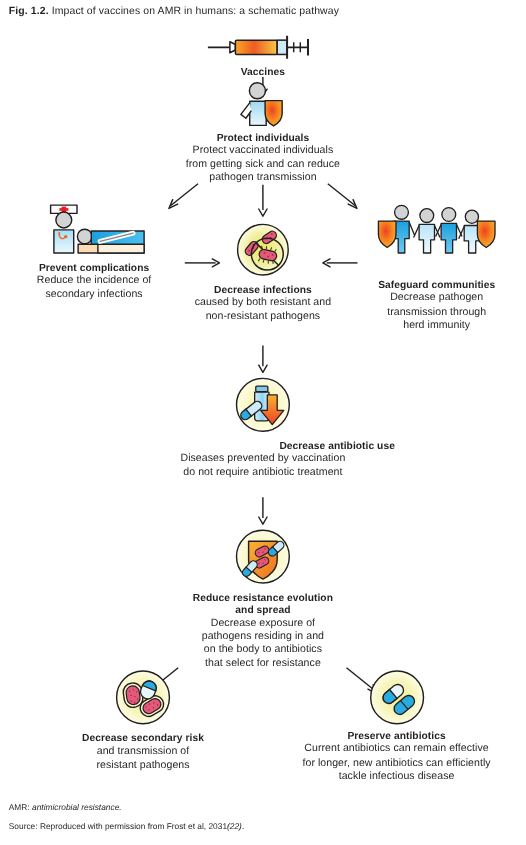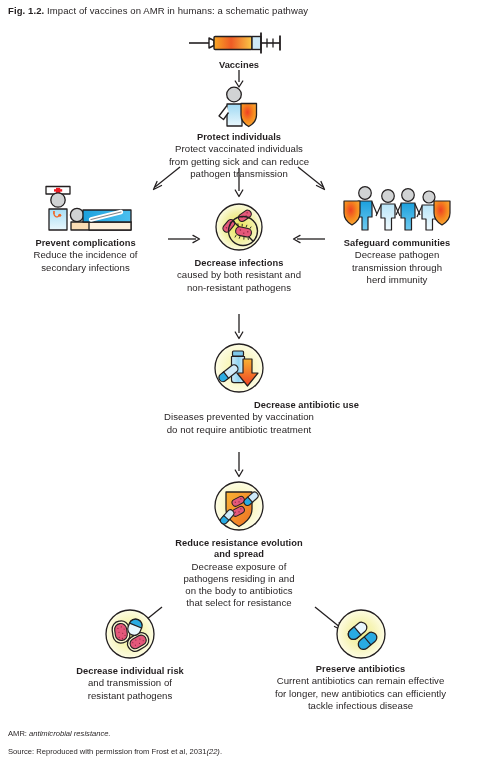--- a/index.html
+++ b/index.html
@@ -83,21 +83,21 @@
     <div class="heading" style="margin-top:4px;">Vaccines</div>
   </div>
 
   <div class="arrow" style="left:232px;top:70px;">
     <svg width="14" height="18" viewBox="0 0 14 18">
       <line x1="7" y1="0" x2="7" y2="12" stroke="#231f20" stroke-width="1.3"></line>
       <path d="M3.2 11 L7 17 L10.8 11" fill="none" stroke="#231f20" stroke-width="1.3" stroke-linecap="round" stroke-linejoin="round"></path>
     </svg>
   </div>
 
-  <div class="node" id="n-protect" style="left:139px;top:86px;width:200px;">
+  <div class="node" id="n-protect" style="left:139px;top:74px;width:200px;">
     <div class="icon-wrap" style="height:42px;">
       <svg width="48" height="42" viewBox="0 0 48 42">
         <defs>
           <linearGradient id="gBody1" x1="0" y1="0" x2="0" y2="1">
             <stop offset="0%" stop-color="#9fd9f3"></stop>
             <stop offset="100%" stop-color="#e9f7fd"></stop>
           </linearGradient>
           <radialGradient id="gShield1" cx="0.42" cy="0.38" r="0.72">
             <stop offset="0%" stop-color="#ef4123"></stop>
             <stop offset="55%" stop-color="#f68c1f"></stop>
@@ -214,21 +214,21 @@
 
         <circle cx="91" cy="13" r="6" fill="#d1d3d4" stroke="#231f20" stroke-width="1.2"></circle>
         <path d="M84 21 L98 21 L98 35 L94.5 35 L94.5 46 L88 46 L88 35 L84 35 Z" fill="url(#gP2)" stroke="#231f20" stroke-width="1.2" stroke-linejoin="round"></path>
         <path d="M84 22 L79 33" stroke="#231f20" stroke-width="1.2" fill="none"></path>
 
         <path d="M6 17 L22 17 L22 29 C22 35.5 16.5 39.6 14 41 C11.5 39.6 6 35.5 6 29 Z" fill="url(#gSh2)" stroke="#231f20" stroke-width="1.2" stroke-linejoin="round"></path>
 
         <path d="M96 17 L112 17 L112 29 C112 35.5 106.5 39.6 104 41 C101.5 39.6 96 35.5 96 29 Z" fill="url(#gSh2)" stroke="#231f20" stroke-width="1.2" stroke-linejoin="round"></path>
       </svg>
     </div>
-    <div class="heading" style="margin-top:4px;">Safeguard communities</div>
+    <div class="heading" style="margin-top:20px;">Safeguard communities</div>
     <div class="body">Decrease pathogen
 transmission through
 herd immunity</div>
   </div>
 
   <div class="arrow" style="left:168px;top:233px;">
     <svg width="33" height="12" viewBox="0 0 33 12">
       <line x1="0" y1="6" x2="28" y2="6" stroke="#231f20" stroke-width="1.3"></line>
       <path d="M25 2.4 L31.5 6 L25 9.6" fill="none" stroke="#231f20" stroke-width="1.3" stroke-linecap="round" stroke-linejoin="round"></path>
     </svg>
@@ -445,21 +445,21 @@
               <circle cx="39" cy="36" r="0.6"></circle>
           </g>
         </g>
 
         <g transform="rotate(22 31 19)">
           <rect x="24.5" y="11" width="13" height="16.5" rx="6.5" fill="#e9f7fd" stroke="#231f20" stroke-width="1.2"></rect>
           <path d="M24.5 17.5 L24.5 17.5 A6.5 6.5 0 0 1 31 11 A6.5 6.5 0 0 1 37.5 17.5 Z" fill="#29abe2" stroke="#231f20" stroke-width="1.2"></path>
         </g>
       </svg>
     </div>
-    <div class="heading" style="margin-top:6px;">Decrease individual risk</div>
+    <div class="heading" style="margin-top:6px;">Decrease secondary risk</div>
     <div class="body">and transmission of
 resistant pathogens</div>
   </div>
 
   <div class="node" id="n-pa" style="left:248px;top:608px;width:225px;">
     <div class="icon-wrap" style="height:52px;">
       <svg width="52" height="52" viewBox="0 0 52 52">
         <defs>
           <radialGradient id="gYel5" cx="0.5" cy="0.5" r="0.52">
             <stop offset="0%" stop-color="#f1ee8a"></stop>

